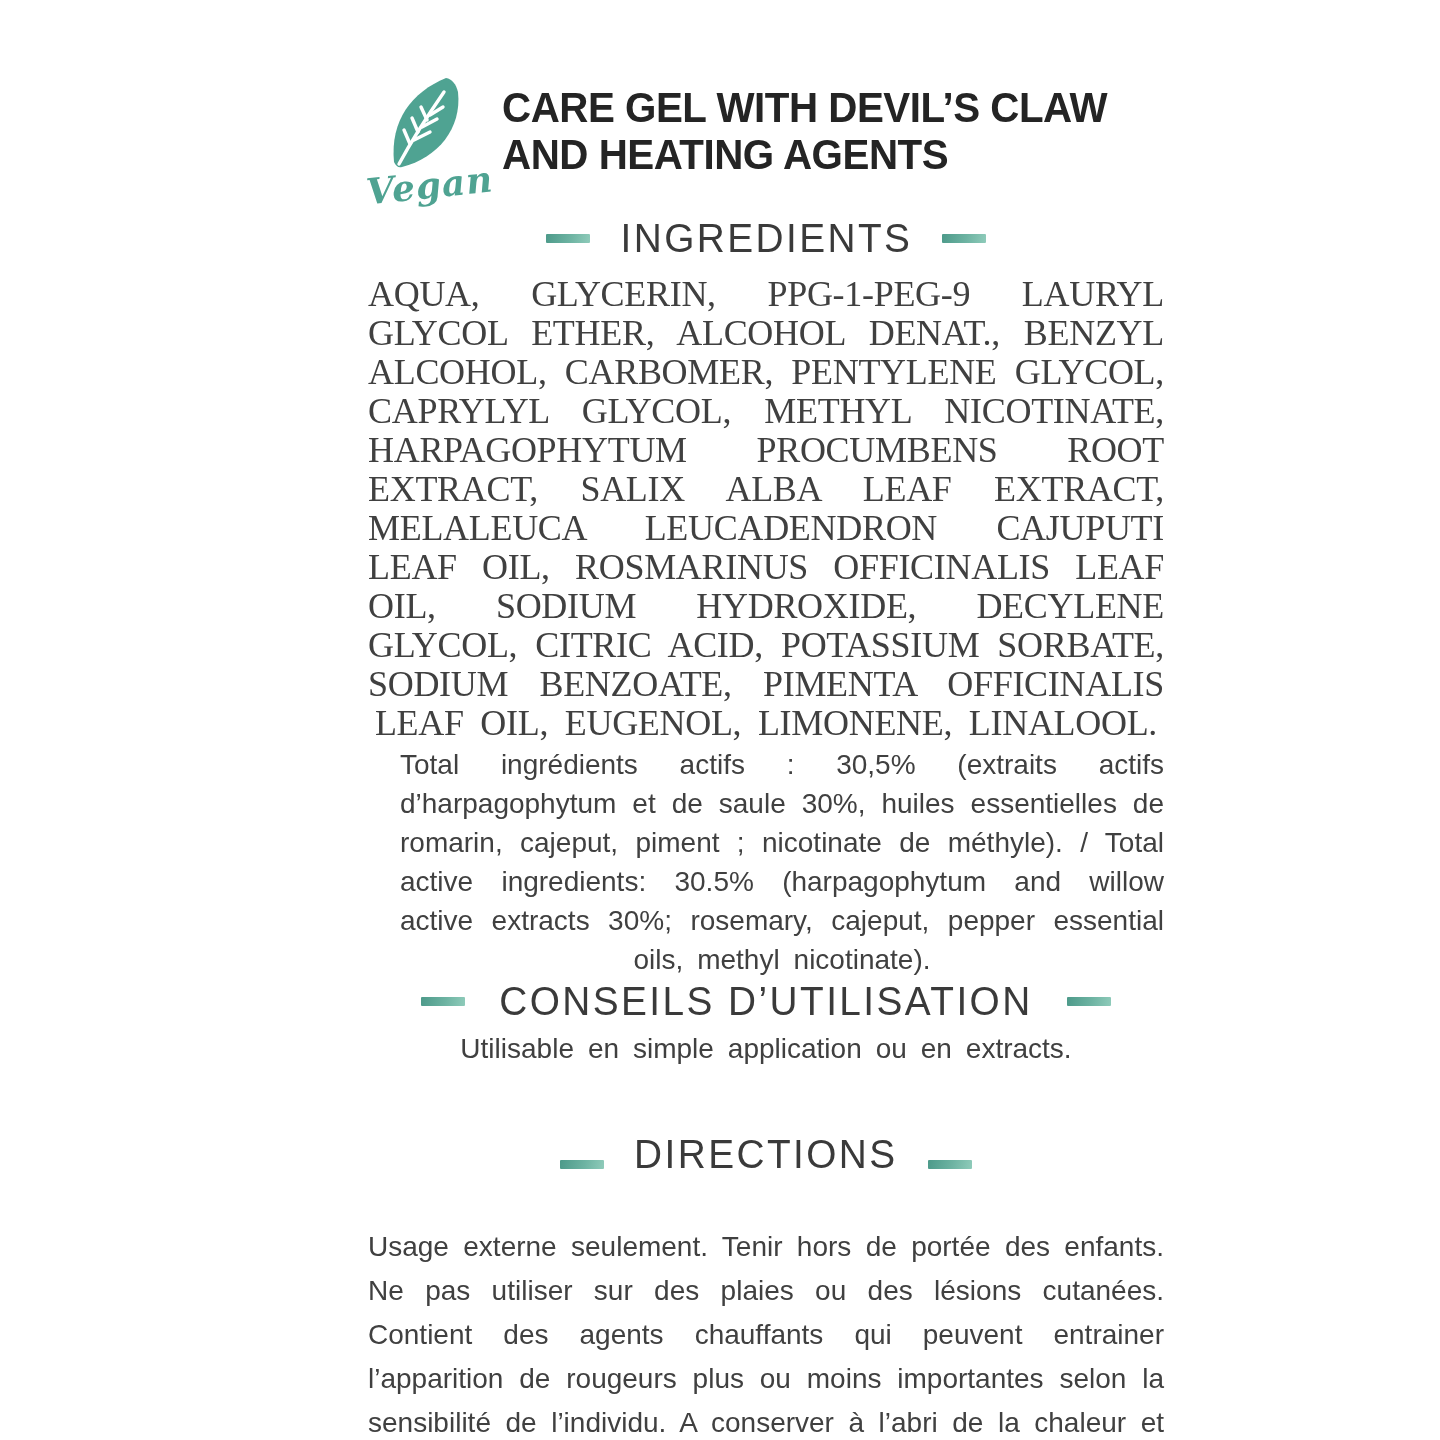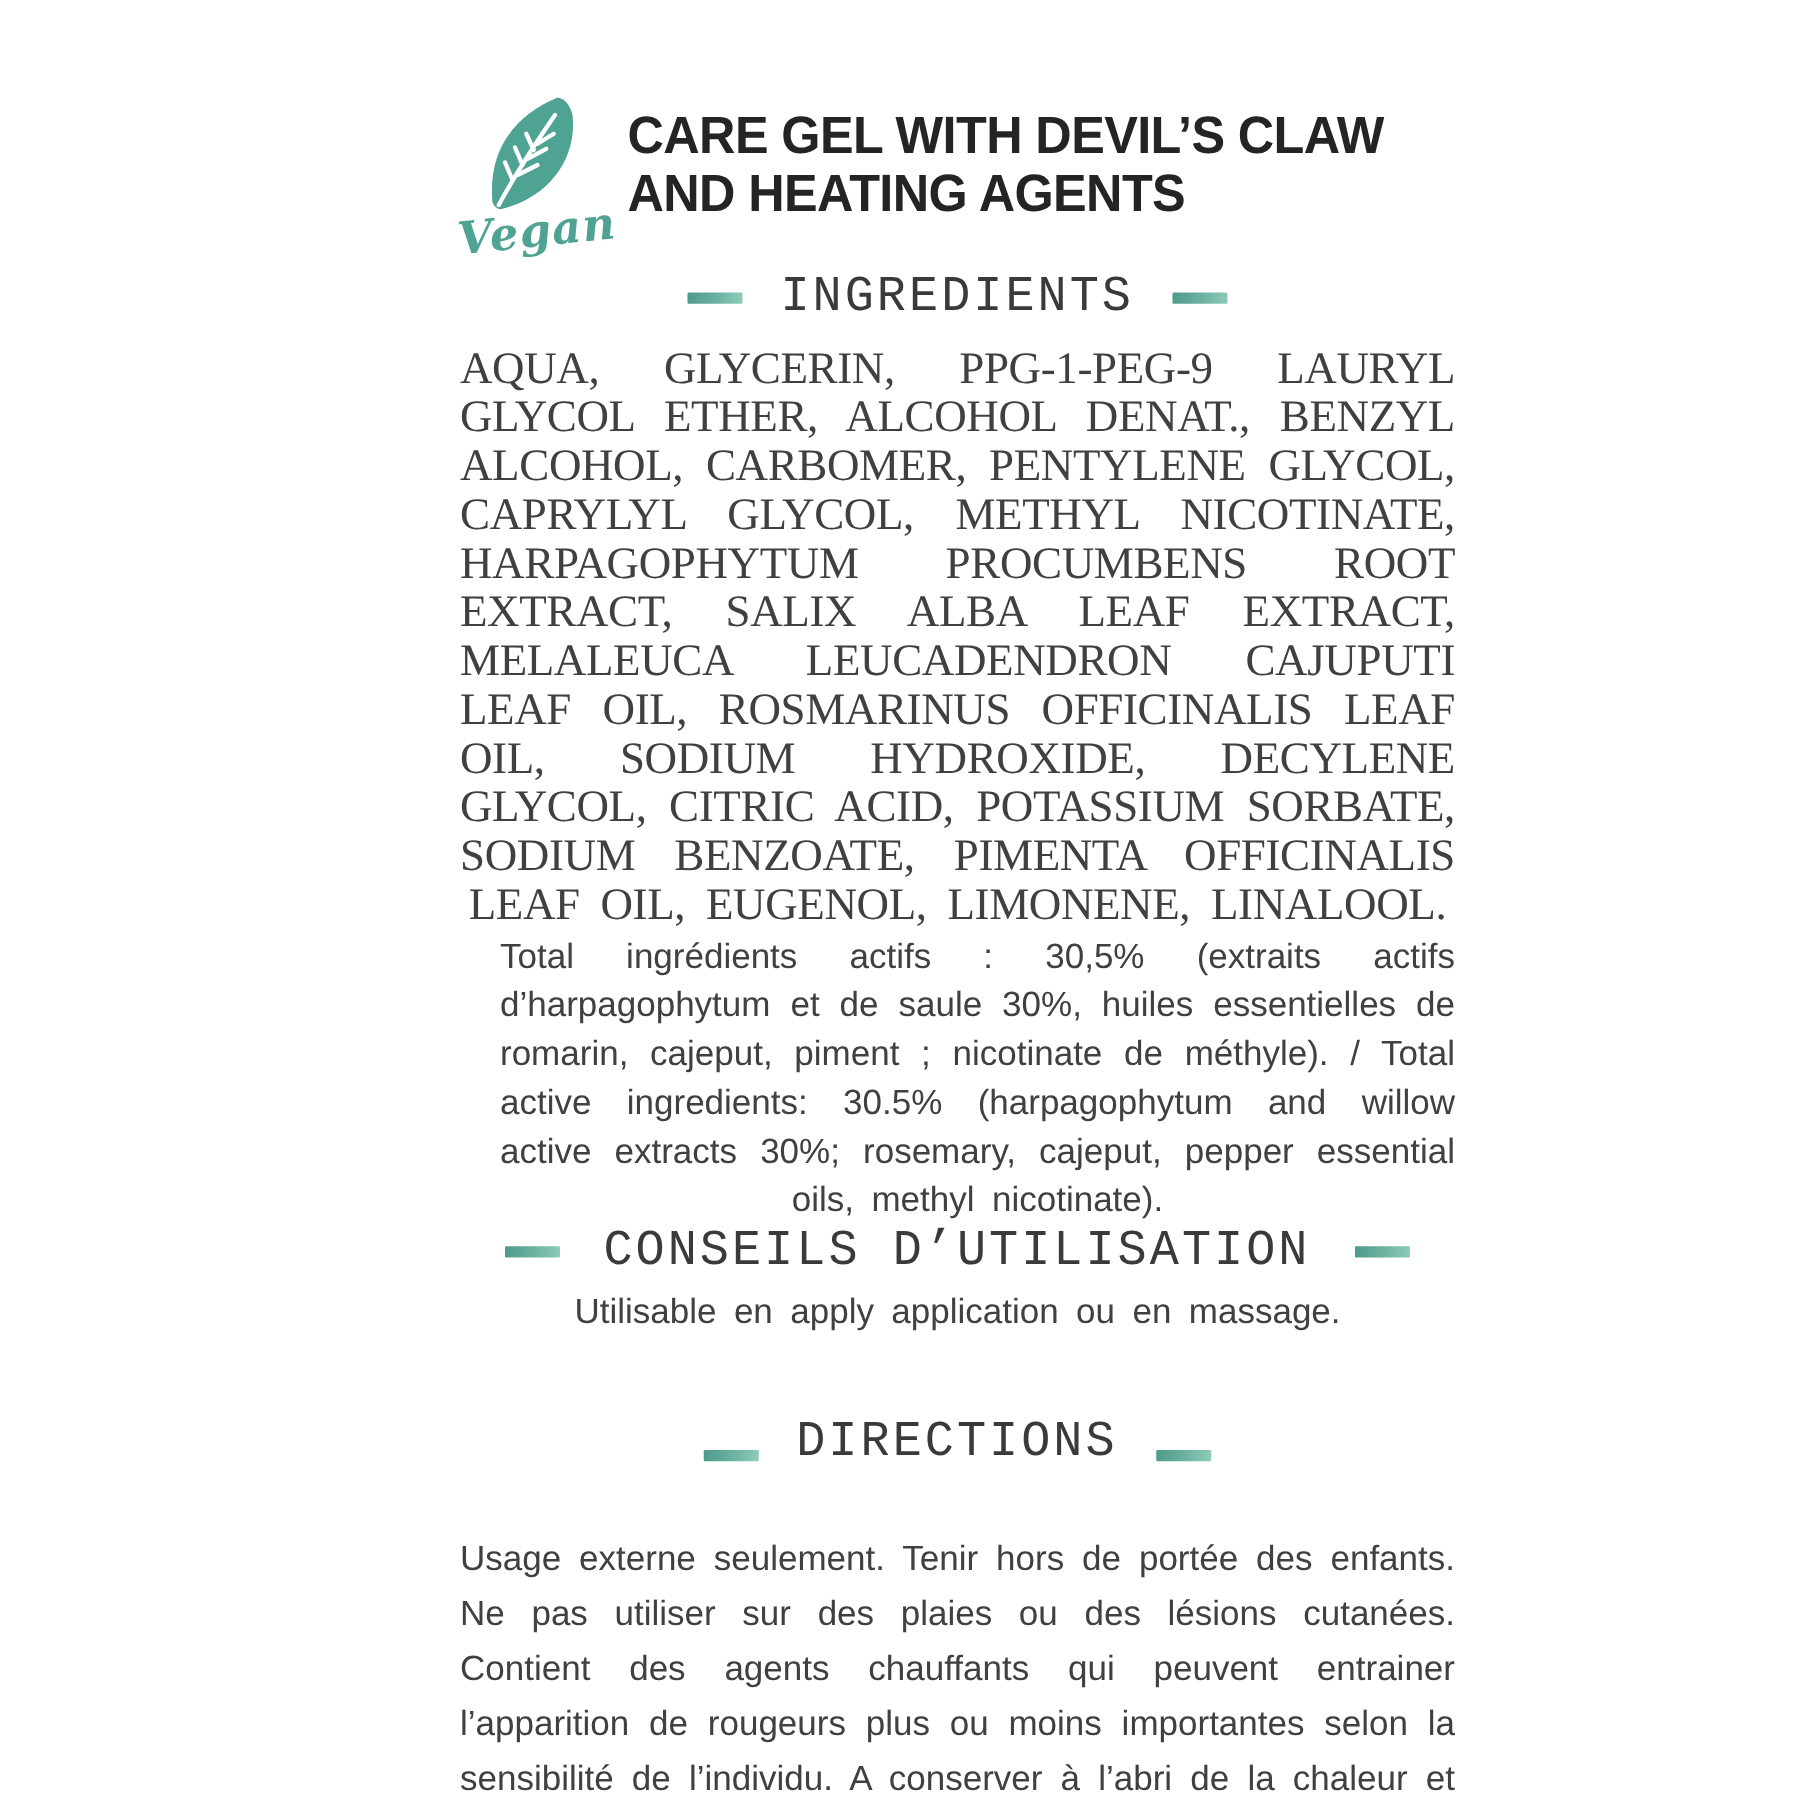--- a/index.html
+++ b/index.html
@@ -50,21 +50,20 @@
     transform:scaleX(0.96);
     transform-origin:left top;
     white-space:nowrap;
   }
   
   .sec-head{
     display:flex;
     align-items:center;
     justify-content:center;
     gap:26px;
-    font-family:Liberation Mono, monospace;
   }
   .sec-title{
     font-size:40px;
     font-weight:300;
     letter-spacing:2.5px;
     color:#3a3a3a;
     transform:scaleX(0.97);
   }
   .dash{
     display:inline-block;
@@ -144,21 +143,21 @@
       <p class="body inci">AQUA, GLYCERIN, PPG-1-PEG-9 LAURYL GLYCOL ETHER, ALCOHOL DENAT., BENZYL ALCOHOL, CARBOMER, PENTYLENE GLYCOL, CAPRYLYL GLYCOL, METHYL NICOTINATE, HARPAGOPHYTUM PROCUMBENS ROOT EXTRACT, SALIX ALBA LEAF EXTRACT, MELALEUCA LEUCADENDRON CAJUPUTI LEAF OIL, ROSMARINUS OFFICINALIS LEAF OIL, SODIUM HYDROXIDE, DECYLENE GLYCOL, CITRIC ACID, POTASSIUM SORBATE, SODIUM BENZOATE, PIMENTA OFFICINALIS LEAF OIL, EUGENOL, LIMONENE, LINALOOL.</p>
       <p class="body actives">Total ingrédients actifs : 30,5% (extraits actifs d’harpagophytum et de saule 30%, huiles essentielles de romarin, cajeput, piment ; nicotinate de méthyle). / Total active ingredients: 30.5% (harpagophytum and willow active extracts 30%; rosemary, cajeput, pepper essential oils, methyl nicotinate).</p>
     </section>
 
     <section class="sec sec-conseils">
       <div class="sec-head">
         <span class="dash"></span>
         <span class="sec-title">CONSEILS D’UTILISATION</span>
         <span class="dash"></span>
       </div>
-      <p class="body single">Utilisable en apply application ou en massage.</p>
+      <p class="body single">Utilisable en simple application ou en extracts.</p>
     </section>
 
     <section class="sec sec-directions">
       <div class="sec-head">
         <span class="dash dash-low"></span>
         <span class="sec-title">DIRECTIONS</span>
         <span class="dash dash-low"></span>
       </div>
     </section>
 

